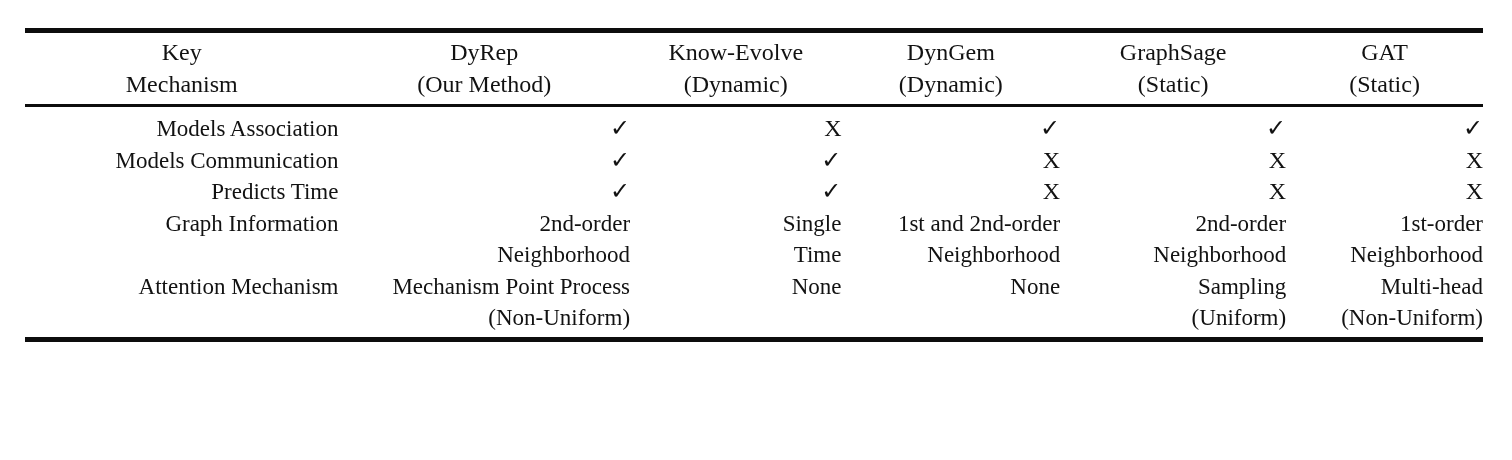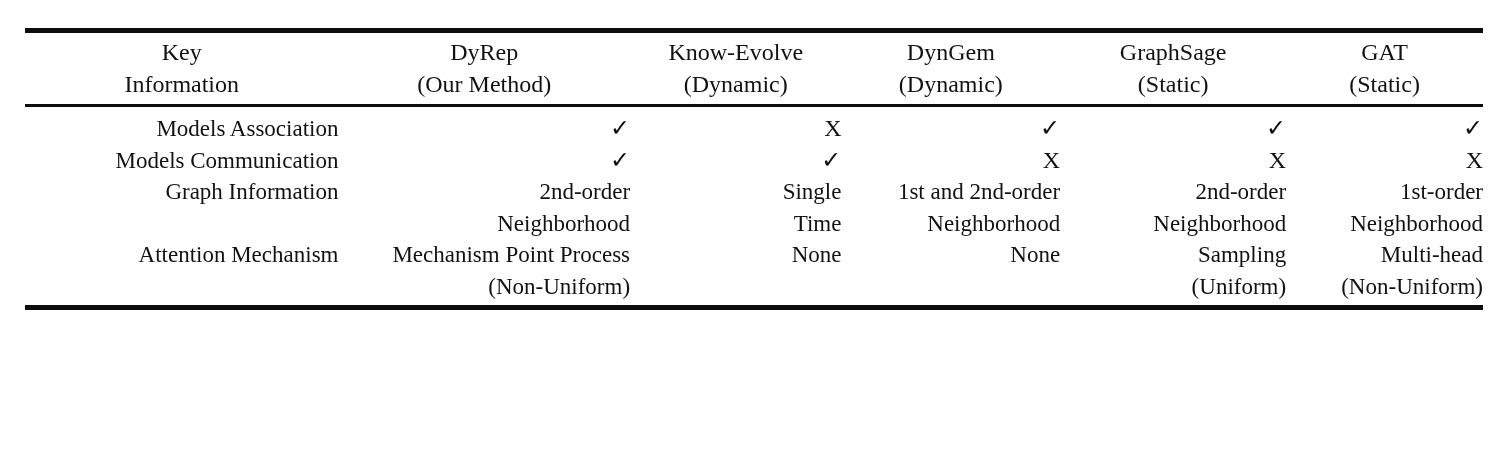--- a/index.html
+++ b/index.html
@@ -66,21 +66,21 @@
       <col style="width:20%">
       <col style="width:14.5%">
       <col style="width:15%">
       <col style="width:15.5%">
       <col style="width:13.5%">
     </colgroup>
     <thead>
       <tr>
         <th>
           <div class="cell-line">Key</div>
-          <div class="cell-line">Information</div>
+          <div class="cell-line">Mechanism</div>
         </th>
         <th>
           <div class="cell-line">DyRep</div>
           <div class="cell-line">(Our Method)</div>
         </th>
         <th>
           <div class="cell-line">Know-Evolve</div>
           <div class="cell-line">(Dynamic)</div>
         </th>
         <th>
@@ -128,20 +128,38 @@
             <div class="cell-line mark">X</div>
           </td>
           <td>
             <div class="cell-line mark">X</div>
           </td>
           <td>
             <div class="cell-line mark">X</div>
           </td>
         </tr>
         <tr>
+          <td>Predicts Time</td>
+          <td>
+            <div class="cell-line mark">✓</div>
+          </td>
+          <td>
+            <div class="cell-line mark">✓</div>
+          </td>
+          <td>
+            <div class="cell-line mark">X</div>
+          </td>
+          <td>
+            <div class="cell-line mark">X</div>
+          </td>
+          <td>
+            <div class="cell-line mark">X</div>
+          </td>
+        </tr>
+        <tr>
           <td>Graph Information</td>
           <td>
             <div class="cell-line">2nd-order</div>
             <div class="cell-line">Neighborhood</div>
           </td>
           <td>
             <div class="cell-line">Single</div>
             <div class="cell-line">Time</div>
           </td>
           <td>

